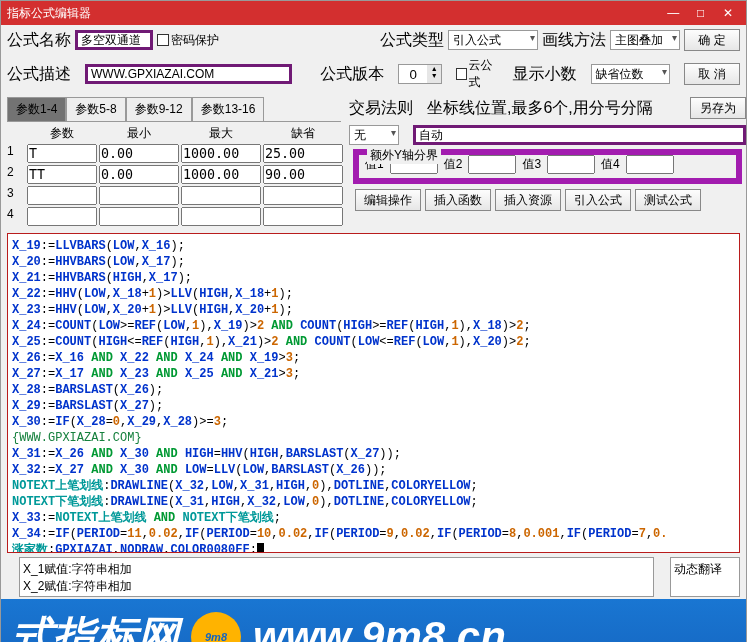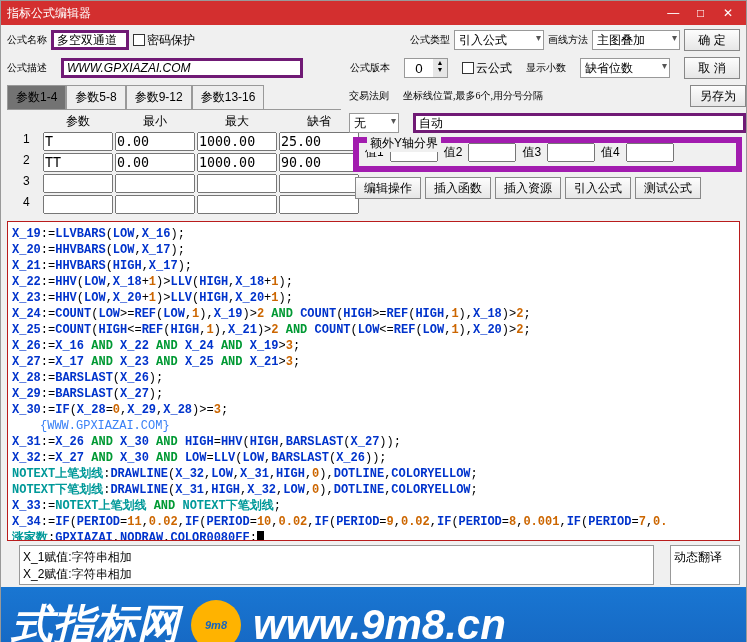--- a/index.html
+++ b/index.html
@@ -1,44 +1,44 @@
 <!DOCTYPE html>
 <html><head>
 <meta charset="utf-8">
 <style>
 * { box-sizing: border-box; margin: 0; padding: 0; }
 body { font-family: "SimSun", "宋体", sans-serif; font-size: 12px; background: #f0f0f0; width: 747px; }
 .window { width: 747px; border: 1px solid #999; background: #f0f0f0; }
 .titlebar { background: #d32f2f; color: #fff; height: 24px; line-height: 24px; padding: 0 6px; display: flex; justify-content: space-between; align-items: center; }
 .titlebar .controls span { display: inline-block; width: 24px; text-align: center; cursor: pointer; }
 .toprow { display: flex; padding: 4px 6px; align-items: center; gap: 4px; }
-.lbl { font-size: 10px; white-space: nowrap; font-family: Liberation Serif, serif; }
+.lbl { font-size: 16px; white-space: nowrap; }
 input[type=text], select { border: 3px solid #701a75; background: #fff; font-size: 12px; padding: 1px 3px; height: 20px; }
 .btn { border: 1px solid #888; background: linear-gradient(#fdfdfd,#e6e6e6); padding: 2px 8px; font-size: 12px; cursor: pointer; height: 22px; min-width: 56px; }
 .row2 { display: flex; padding: 2px 6px; gap: 14px; align-items: center; }
 .tabs { display: flex; border-bottom: 1px solid #999; margin-top: 4px; }
 .tab { border: 1px solid #999; border-bottom: none; padding: 3px 8px; background: #eee; font-size: 12px; cursor: pointer; }
 .tab.active { background: #737373; }
-.paramgrid { display: grid; grid-template-columns: 18px 70px 80px 80px 80px; gap: 2px; padding: 3px 22px; }
+.paramgrid { display: grid; grid-template-columns: 18px 70px 80px 80px 80px; gap: 2px; padding: 3px 6px; }
 .paramgrid input { width: 100%; font-family: monospace; }
 .paramgrid .hdr { text-align: center; font-size: 12px; }
 .fieldset { border: 6px solid #a21caf; padding: 0 6px 4px; margin: 2px 4px; position: relative; }
 .fieldset .legend { position: absolute; top: -8px; left: 8px; background: #f0f0f0; font-size: 12px; padding: 0 3px; }
 .valrow { display: flex; gap: 6px; align-items: center; }
 .valrow input { width: 48px; }
 .btnrow { display: flex; gap: 4px; padding: 3px 6px; justify-content: flex-start; }
 .upper { display: flex; }
 .upper .leftpanel { width: 340px; }
 .upper .rightpanel { flex:1; padding-left:8px;}
 .code { background: #fff; border: 1px solid #b91c1c; margin: 4px 6px; padding: 4px; font-family: "Courier New", monospace; font-size: 12px; line-height: 16px; height: 320px; overflow: auto; white-space: pre; position: relative; }
 .k-blue { color: #0033cc; font-weight: bold; }
 .k-green { color: #009933; font-weight: bold; }
 .k-orange { color: #cc6600; font-weight: bold; }
 .k-teal { color: #009999; font-weight: bold; }
-.k-gray { color: #3b82f6; margin-left: 28px; }
+.k-gray { color: #15803d; }
 .bottom { display:flex; margin:2px 6px; gap:16px;padding-left:12px;}
 .bottom .b1 { flex:1; border:1px solid #999; background:#fff; padding:3px; font-size:12px; height:40px;}
 .bottom .b2 { width:70px; border:1px solid #999; background:#fff; padding:3px; font-size:12px; height:40px;}
 .watermark { background: linear-gradient(#1976d2,#1565c0); color:#fff; font-size:42px; font-weight:bold; padding:4px 10px; font-style:italic; display:flex; align-items:center; gap:12px; height:76px; }
 .wm-logo { width:50px; height:50px; background:#ffb300; border-radius:50%; display:flex; align-items:center; justify-content:center; color:#1565c0; font-size:11px;}
 .sel { border:1px solid #999; background:#fff; padding:1px 14px 1px 4px; height:20px; position:relative; display:inline-block; font-size:12px;}
 .sel::after { content:"▾"; position:absolute; right:2px; top:1px; font-size:10px; color:#555;}
 .chk { display:inline-flex; align-items:center; gap:2px;}
 .chk .box { width:12px; height:12px; border:1px solid #333; background:#fff; display:inline-block;}
 .spin { display:inline-flex; border:1px solid #999; height:20px;}
@@ -62,27 +62,27 @@
     <span class="lbl">公式名称</span>
     <input type="text" style="width: 78px;" value="多空双通道">
     <span class="chk">
         <span class="box"></span>
         <span>密码保护</span>
       </span>
     <span style="flex:1"></span>
     <span class="lbl">公式类型</span>
     <span class="sel" style="width:90px"><span>引入公式</span></span>
     <span class="lbl">画线方法</span>
-    <span class="sel" style="width:88px"><span>主图叠加</span></span>
+    <span class="sel" style="width:70px"><span>主图叠加</span></span>
     <button class="btn">确  定</button>
   </div>
 
   <div class="row2">
     <span class="lbl">公式描述</span>
-    <input type="text" style="width: 242px; font-style: italic;" value="WWW.GPXIAZAI.COM">
+    <input type="text" style="width: 242px;" value="WWW.GPXIAZAI.COM">
     <span style="flex:1"></span>
     <span class="lbl">公式版本</span>
     <span class="spin">
         <input value="0" style="">
         <span class="arrows">
           <span>▲</span>
           <span>▼</span>
         </span>
       </span>
     <span class="chk">

